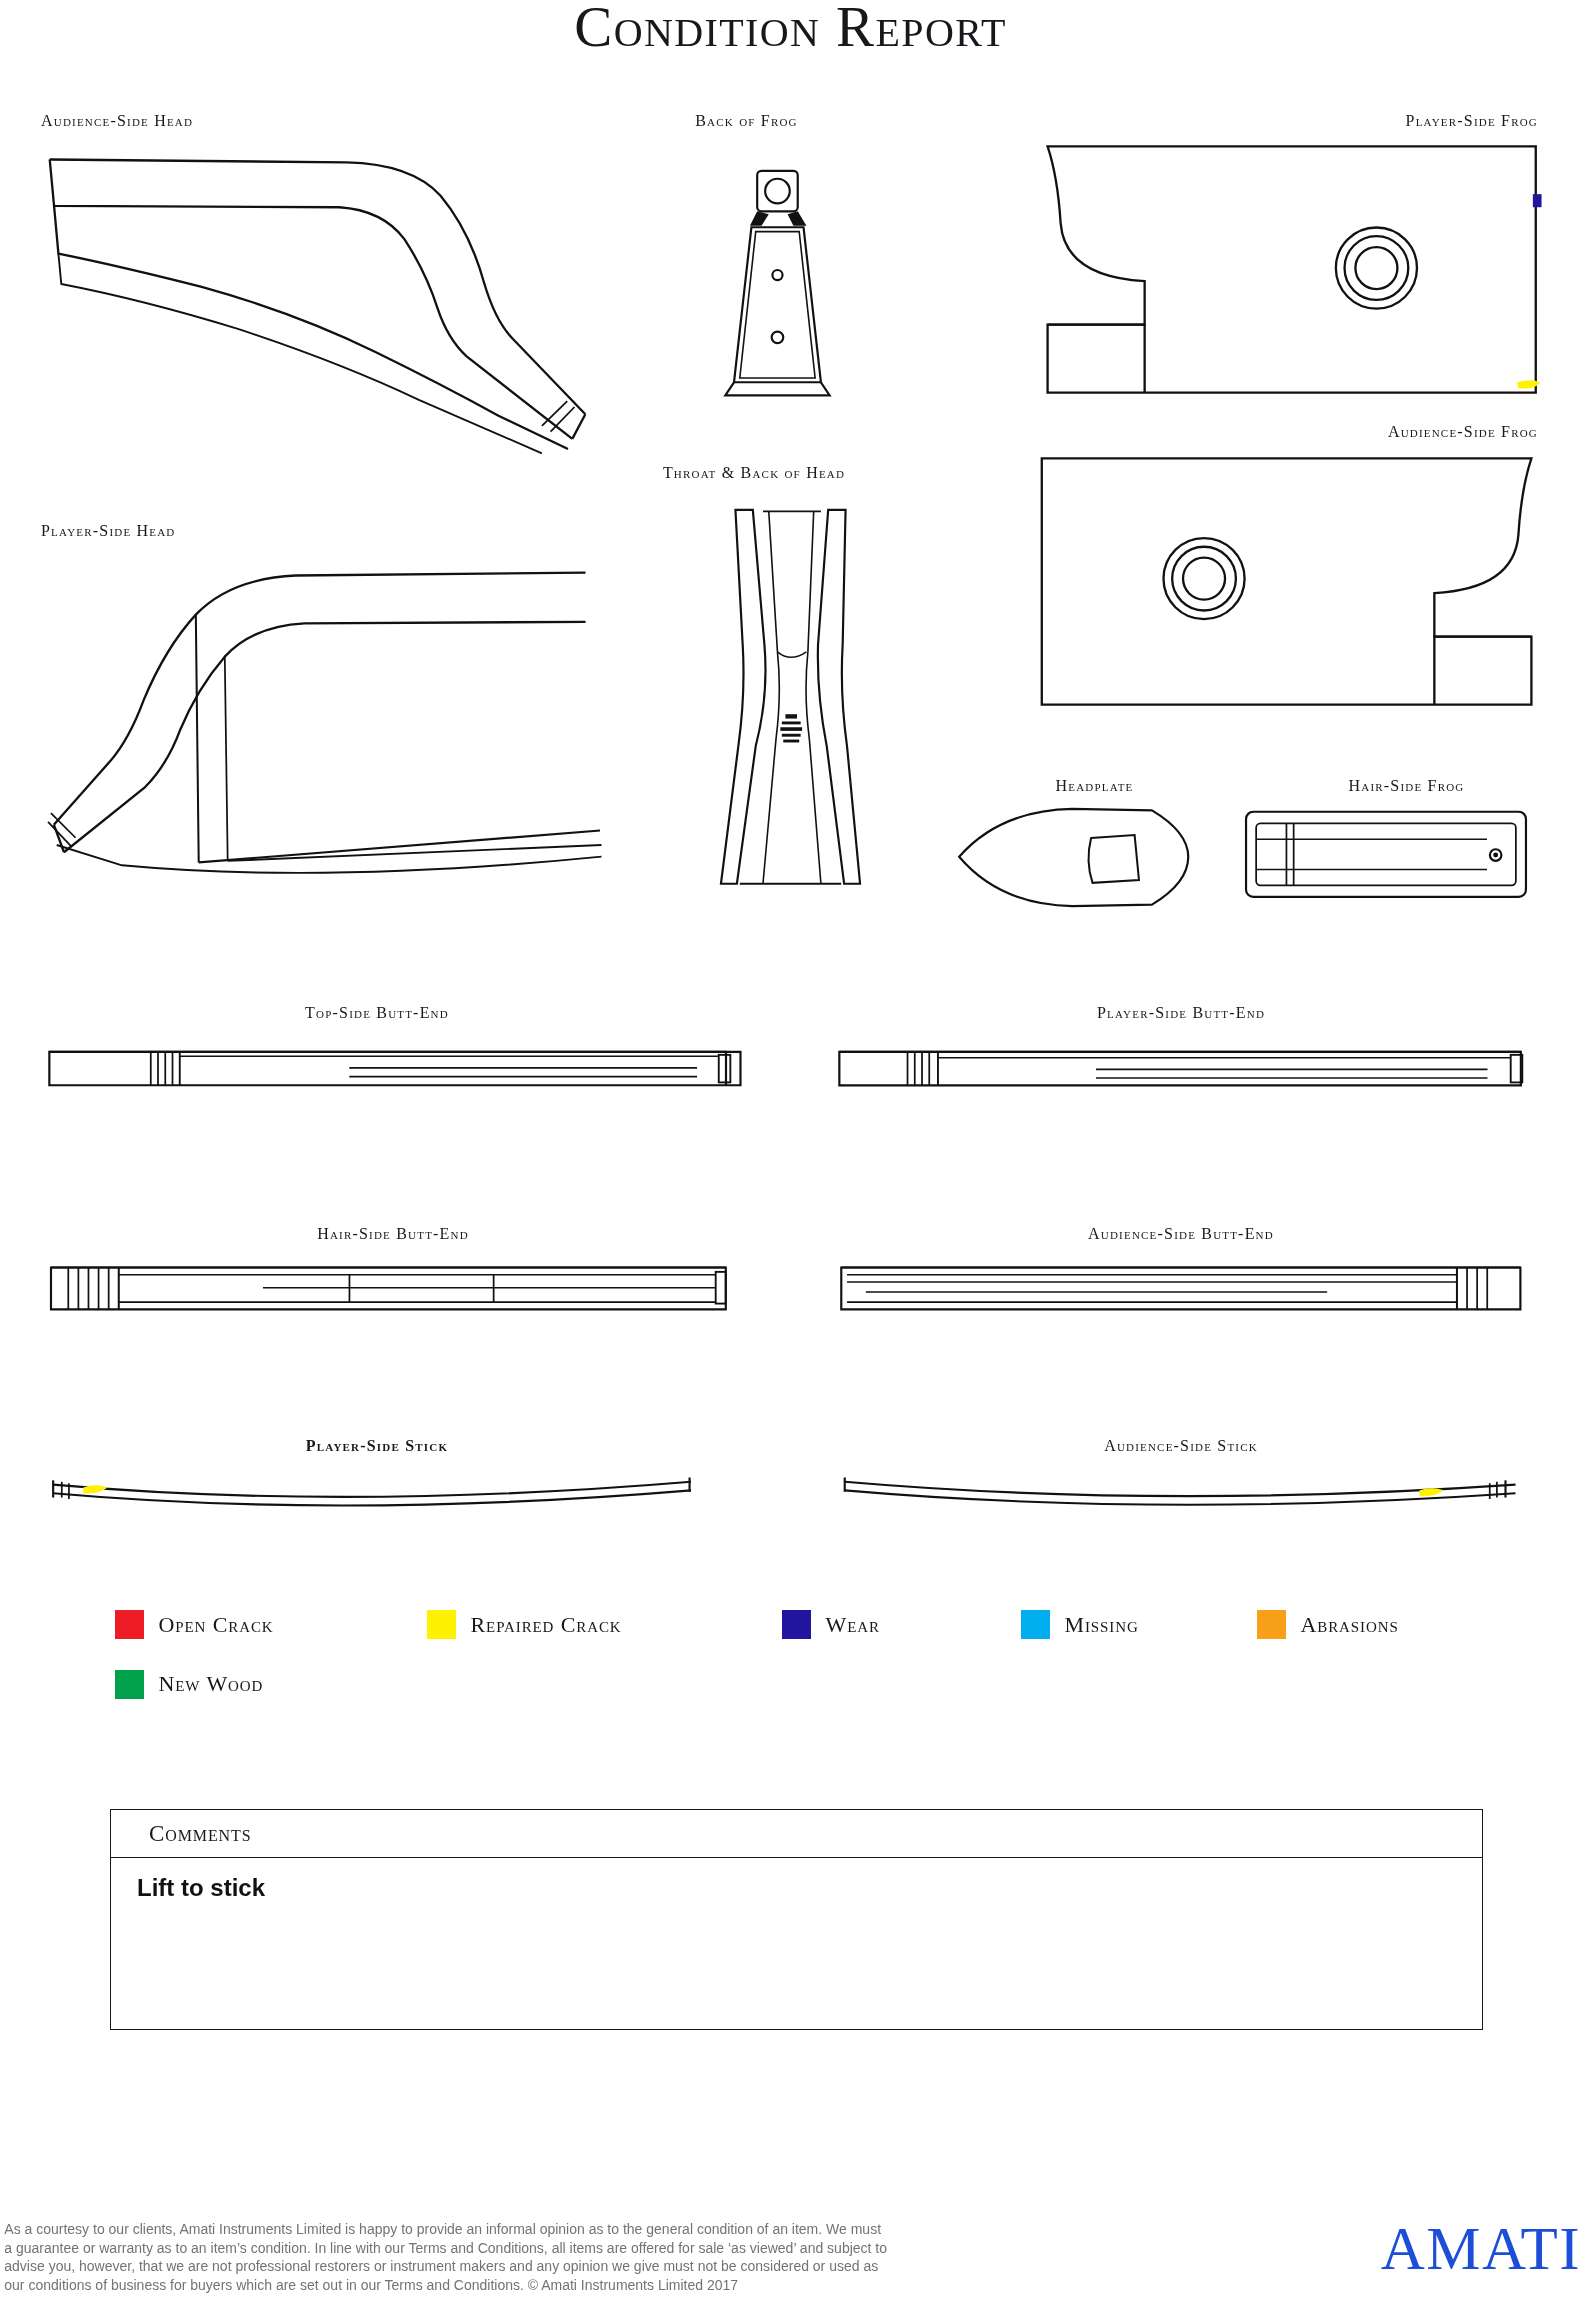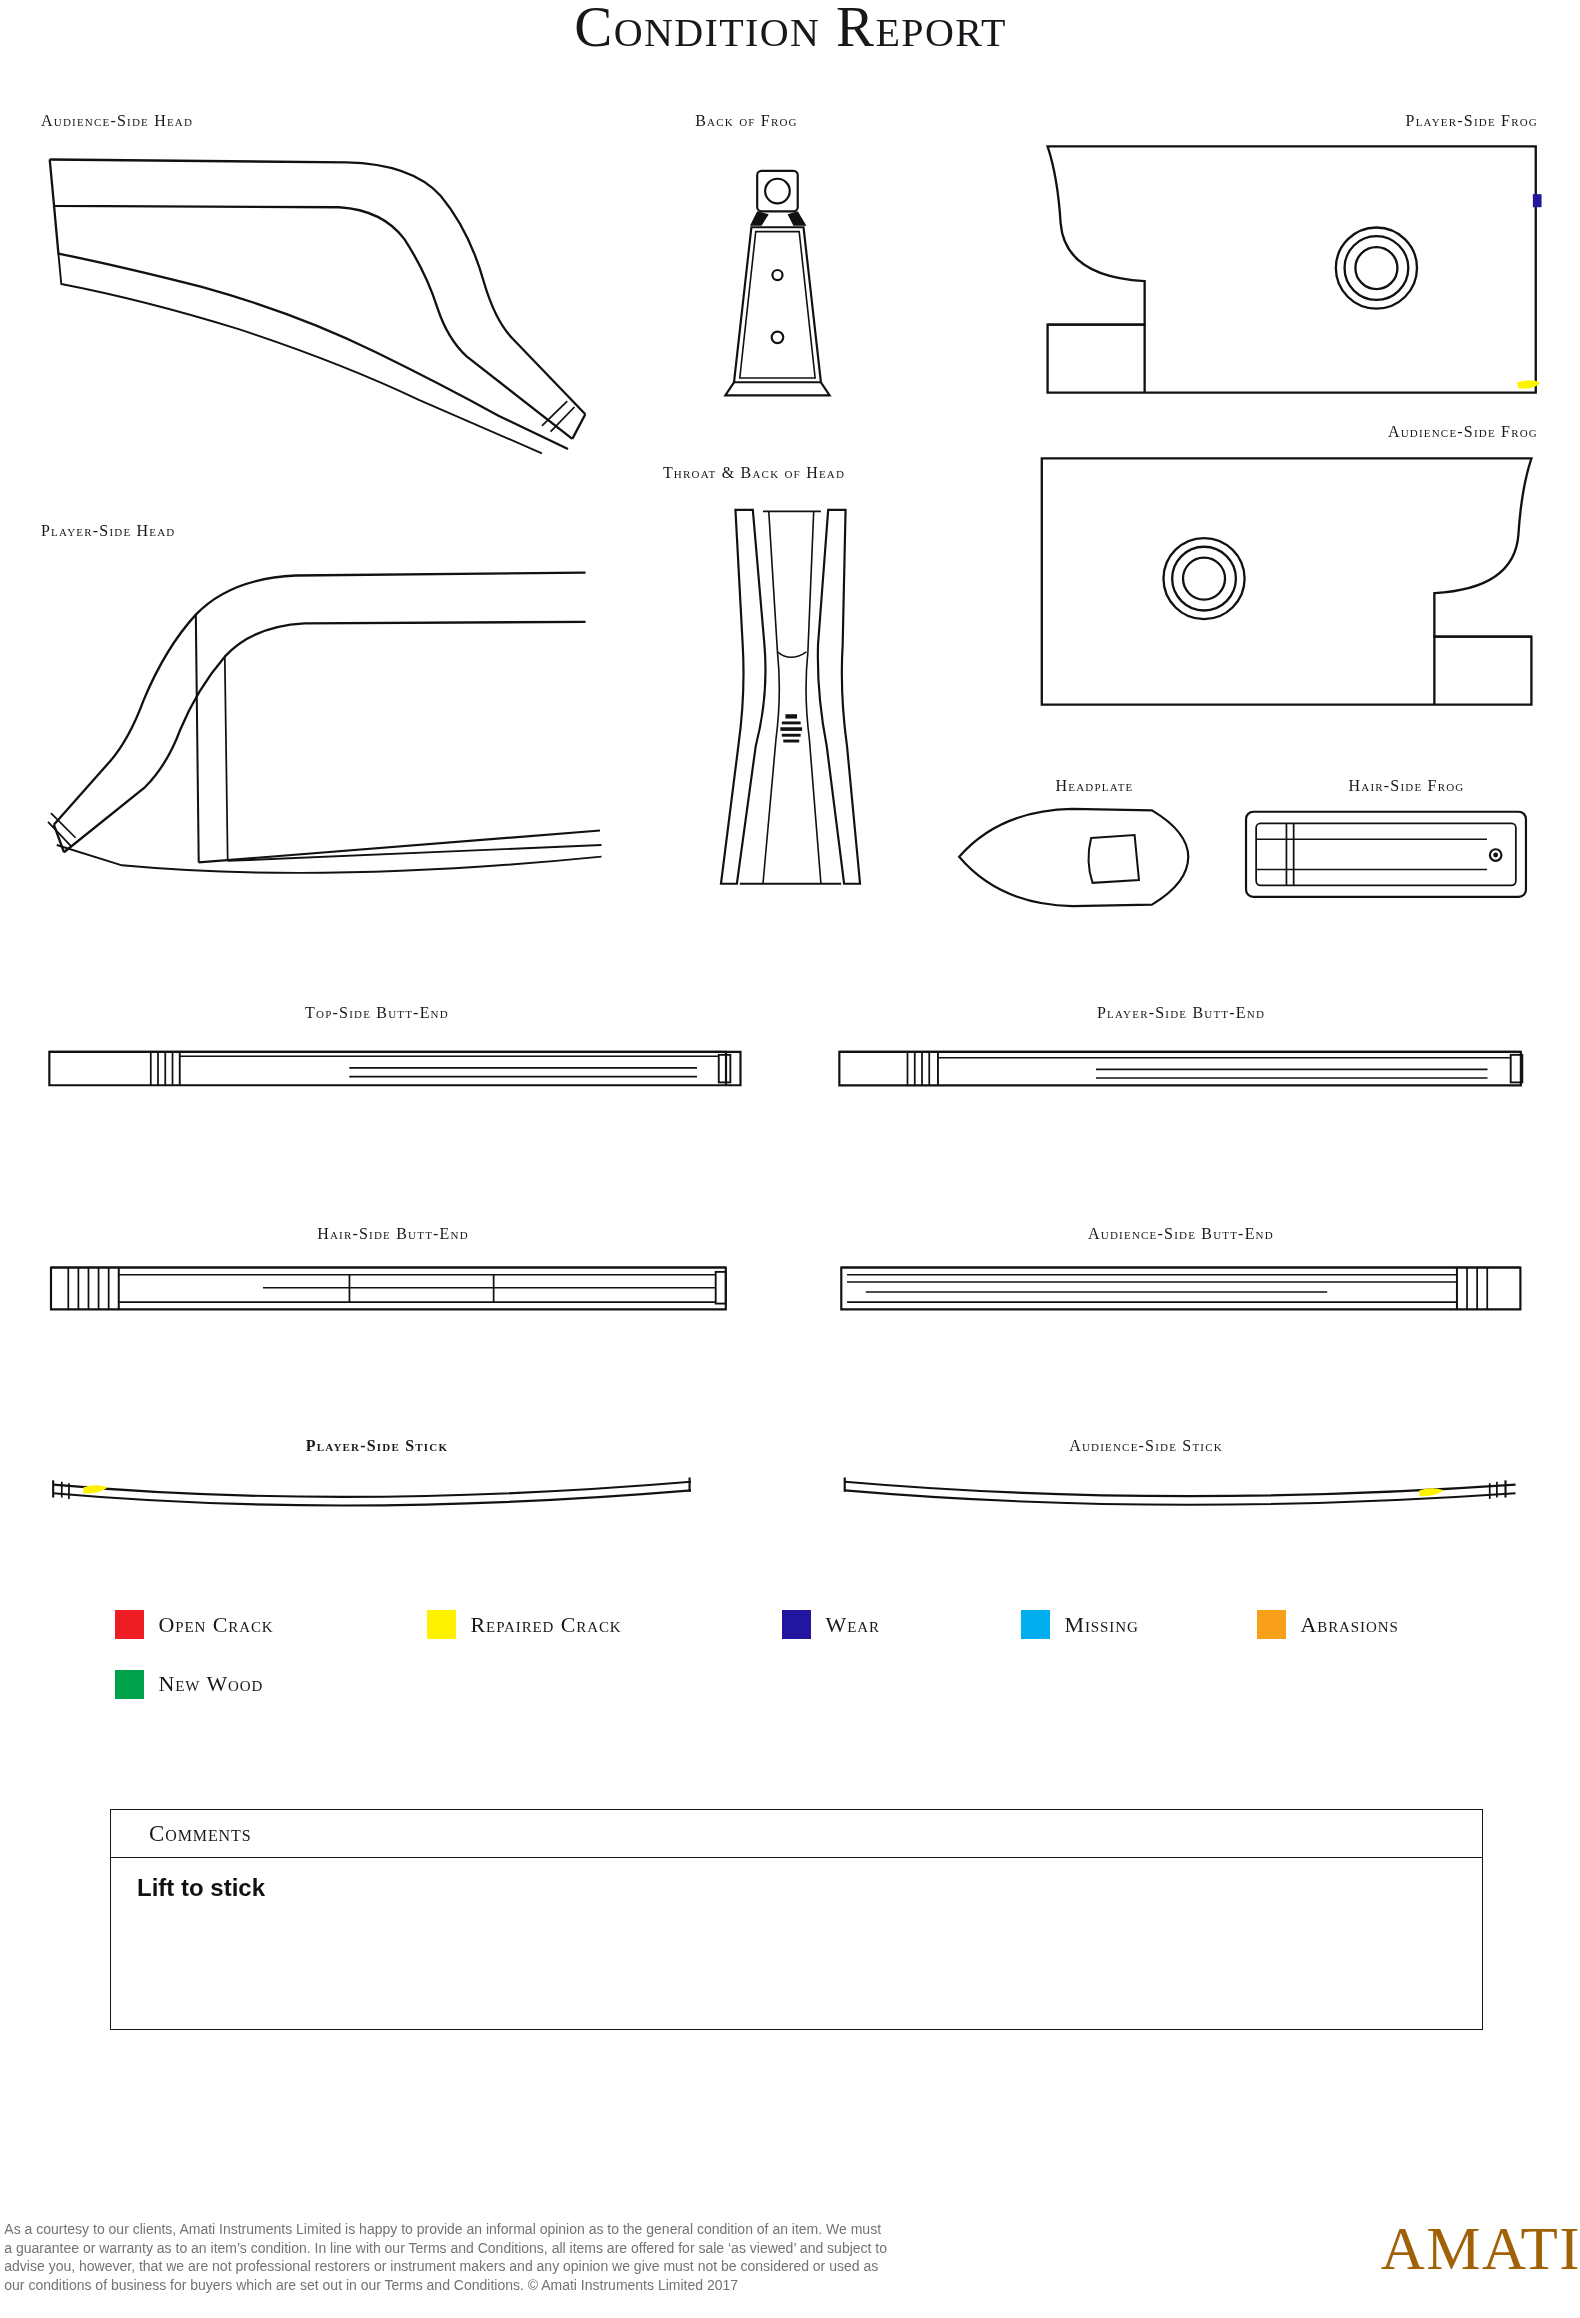--- a/index.html
+++ b/index.html
@@ -137,21 +137,21 @@
   }
   .brand {
     position: absolute;
     right: 0px;
     top: 2214px;
     width: 304px;
     text-align: right;
     font-family: "Liberation Serif", serif;
     font-size: 61px;
     letter-spacing: 1.4px;
-    color: #a16207;
+    color: #1d4ed8;
   }
   .brand span { display: inline-block; }
 </style>
 </head>
 <body>
 
 <div class="page">
 
   <div class="title">Condition Report</div>
 
@@ -163,21 +163,21 @@
   <div class="cap" style="left:41px; top:522px;">Player-Side Head</div>
   <div class="cap center" style="left:993px; top:777px; width:203px;">Headplate</div>
   <div class="cap center" style="left:1276px; top:777px; width:261px;">Hair-Side Frog</div>
 
   <div class="cap center" style="left:174px; top:1004px; width:406px;">Top-Side Butt-End</div>
   <div class="cap center" style="left:971px; top:1004px; width:420px;">Player-Side Butt-End</div>
   <div class="cap center" style="left:190px; top:1225px; width:406px;">Hair-Side Butt-End</div>
   <div class="cap center" style="left:971px; top:1225px; width:420px;">Audience-Side Butt-End</div>
 
   <div class="cap center" style="left:174px; top:1437px; width:406px;font-weight:bold;">Player-Side Stick</div>
-  <div class="cap center" style="left:936px; top:1437px; width:420px;">Audience-Side Stick</div>
+  <div class="cap center" style="left:971px; top:1437px; width:420px;">Audience-Side Stick</div>
 
   <div class="draw" style="left:35px; top:145px;">
     <svg width="594" height="304" viewBox="0 0 820 420" fill="none" stroke="#111" stroke-width="3.2">
       <path d="M20 20 L430 24 Q520 26 560 70 Q600 118 620 190 Q636 244 660 268 L760 372"></path>
       <path d="M20 20 L26 84 L420 86 Q480 90 510 130 Q540 176 556 226 Q570 268 596 292 L742 406"></path>
       <path d="M26 84 L32 150 Q120 168 230 196 Q360 232 470 286 Q560 330 640 374 L736 420"></path>
       <path d="M32 150 L36 192 Q150 214 280 254 Q420 300 530 352 L700 426" stroke-width="2.6"></path>
       <path d="M760 372 L742 406"></path>
       <path d="M735 354 L700 388" stroke-width="2.4"></path>
       <path d="M745 362 L712 396" stroke-width="2.4"></path>

